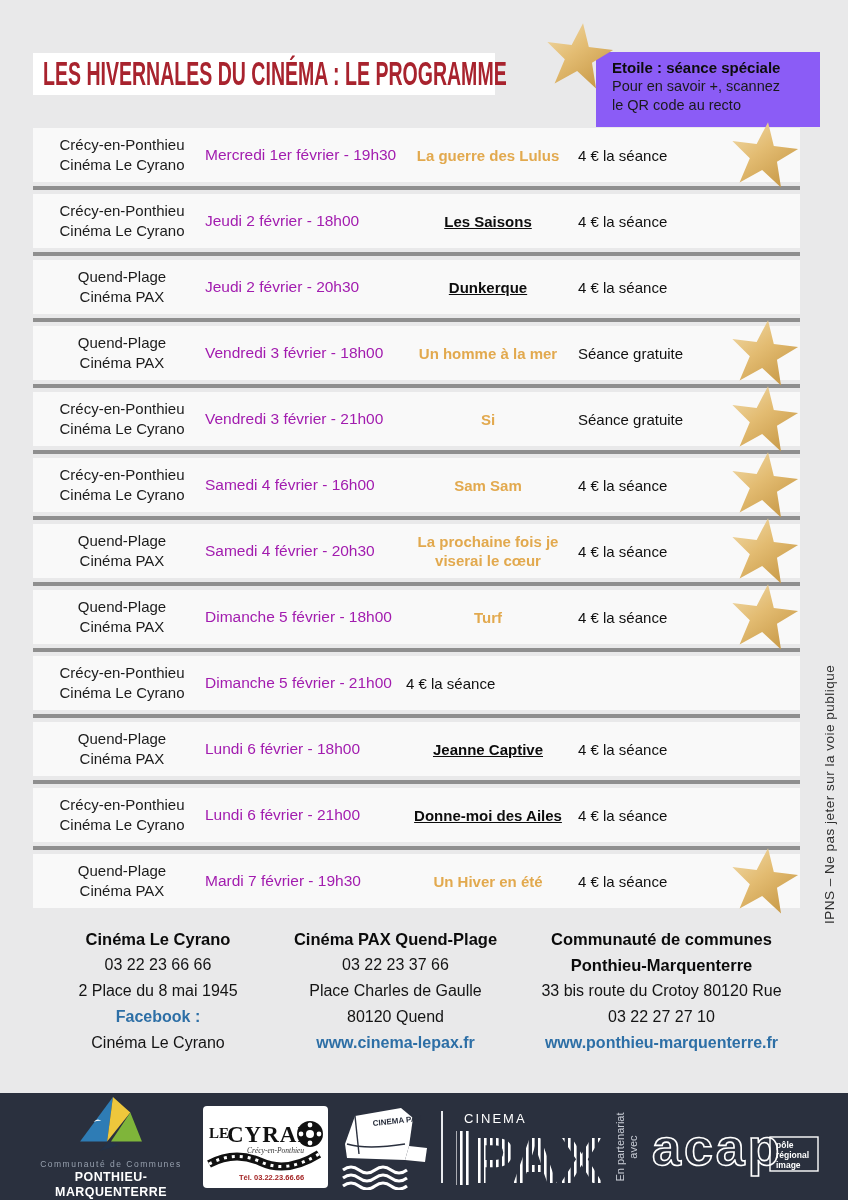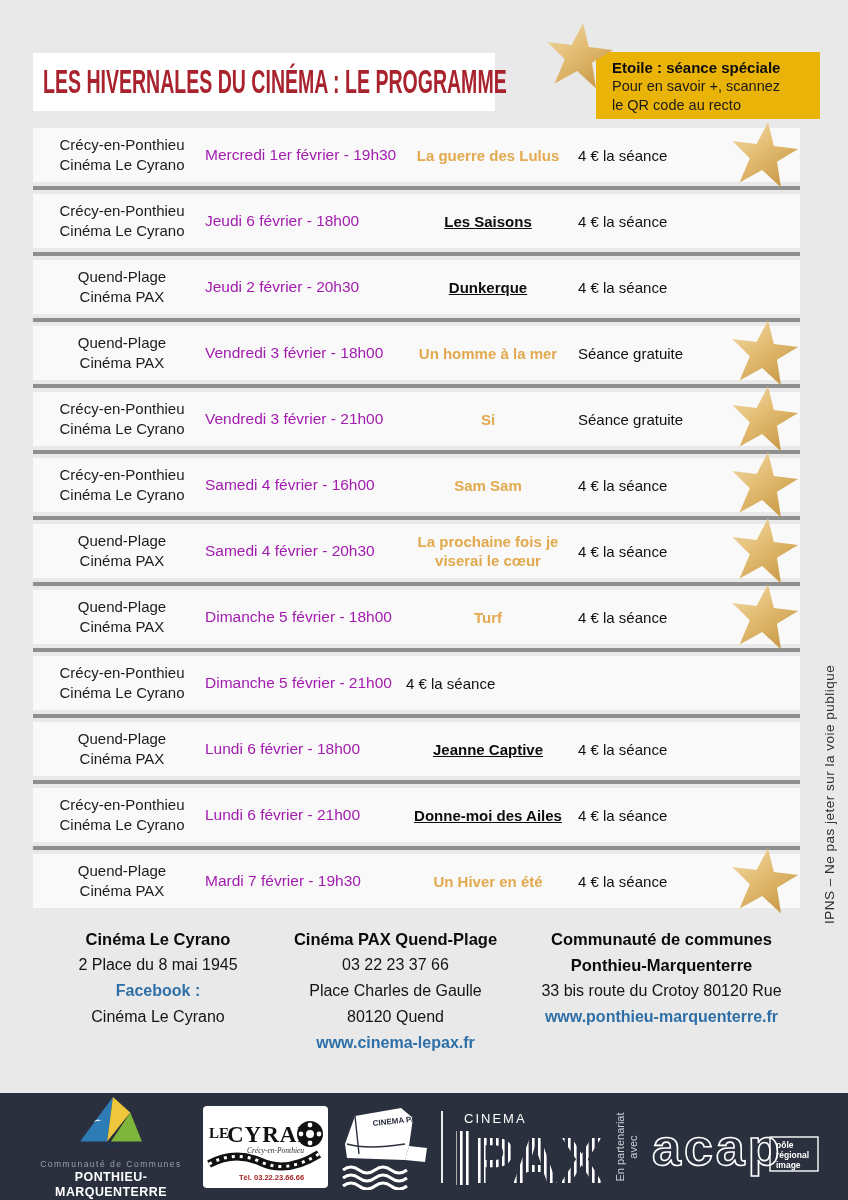--- a/index.html
+++ b/index.html
@@ -3,26 +3,26 @@
 <meta charset="utf-8">
 <style>
   html,body{margin:0;padding:0;}
   body{
     width:848px;height:1200px;position:relative;overflow:hidden;
     background:#e9e9ea;
     font-family:"Liberation Sans","DejaVu Sans",sans-serif;
     color:#161616;
   }
   
-  .title-band{position:absolute;left:33px;top:53px;width:462px;height:58px;background:#ffffff;display:flex;align-items:center;}
+  .title-band{position:absolute;left:33px;top:53px;width:462px;height:42px;background:#ffffff;display:flex;align-items:center;}
   .page-title{
     font-weight:bold;font-size:31px;color:#a8232e;white-space:nowrap;
     transform:scaleX(.63) scaleY(1.08);transform-origin:left center;margin-left:10px;letter-spacing:0;
   }
-  .legend-box{position:absolute;left:596px;top:52px;width:204px;background:#eab308;padding:6px 4px 4px 16px;}
+  .legend-box{position:absolute;left:596px;top:52px;width:204px;background:#8b5cf6;padding:6px 4px 12px 16px;}
   .legend-title{font-weight:bold;font-size:15px;line-height:19px;color:#0d0d0d;}
   .legend-line{font-size:14.5px;line-height:19px;color:#1a1a1a;}
   .top-star{position:absolute;left:543px;top:20px;width:72px;height:72px;z-index:3;}
   
   .star-svg{width:100%;height:100%;display:block;}
   
   .program-table{position:absolute;left:33px;top:128px;width:767px;}
   .row{
     background:#f9f9f9;min-height:54px;display:grid;
     grid-template-columns:158px 205px 172px 148px 1fr;
@@ -116,21 +116,21 @@
           <use href="#star-shape"></use>
         </svg>
     </div>
   </div>
 <div class="divider"></div>
   <div class="row">
     <div class="loc">
       <div>Crécy-en-Ponthieu</div>
       <div>Cinéma Le Cyrano</div>
     </div>
-    <div class="date">Jeudi 6 février - 18h00</div>
+    <div class="date">Jeudi 2 février - 18h00</div>
     <div class="film dark">Les Saisons</div>
     <div class="price">4 € la séance</div>
     <div class="star-cell">
       <svg class="row-star star-svg hidden">
           <use href="#star-shape"></use>
         </svg>
     </div>
   </div>
 <div class="divider"></div>
   <div class="row">
@@ -281,35 +281,37 @@
         </svg>
     </div>
   </div>
 </div>
 
 <div class="ipns-note">IPNS – Ne pas jeter sur la voie publique</div>
 
 <div class="contacts">
   <div class="contact-col c1">
     <div class="contact-title">Cinéma Le Cyrano</div>
+    <div>03 22 23 66 66</div>
     <div>2 Place du 8 mai 1945</div>
     <div class="link">Facebook :</div>
     <div>Cinéma Le Cyrano</div>
   </div>
   <div class="contact-col c2">
     <div class="contact-title">Cinéma PAX Quend-Plage</div>
     <div>03 22 23 37 66</div>
     <div>Place Charles de Gaulle</div>
     <div>80120 Quend</div>
     <div class="link">www.cinema-lepax.fr</div>
   </div>
   <div class="contact-col c3">
     <div class="contact-title">Communauté de communes</div>
     <div class="contact-title">Ponthieu-Marquenterre</div>
     <div>33 bis route du Crotoy 80120 Rue</div>
+    <div>03 22 27 27 10</div>
     <div class="link">www.ponthieu-marquenterre.fr</div>
   </div>
 </div>
 
 <div class="partners-bar">
 
   <div class="pm-logo">
     <svg width="80" height="58" viewBox="0 0 80 60">
       <polygon points="42,2 8,48 36,48" fill="#2e7cb5"></polygon>
       <polygon points="42,2 36,48 60,18" fill="#eec73c"></polygon>

